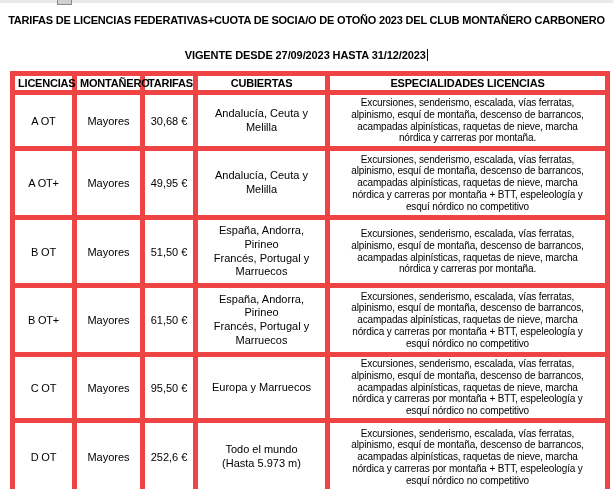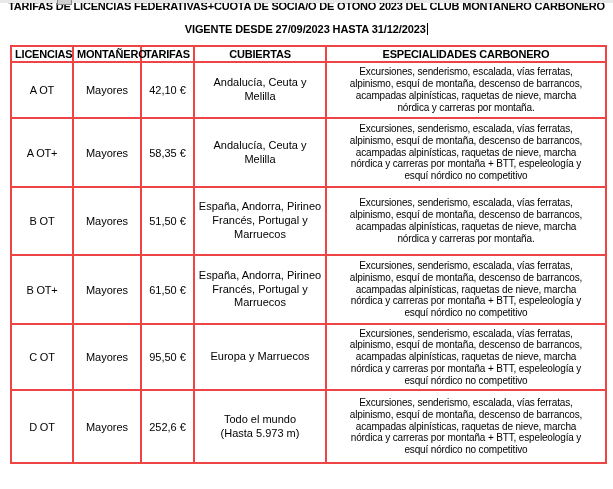--- a/index.html
+++ b/index.html
@@ -18,50 +18,50 @@
     background: #e9e9e9;
   }
   .ui-fragment {
     position: absolute; top: 0; left: 57px;
     width: 15px; height: 5px;
     background: #cfcfcf;
     border: 1px solid #8a8a8a;
     border-top: none;
   }
   .doc-title {
-    margin: 0 8px 0 8px;
+    margin: 14px 8px 0 8px;
     text-align: center;
     font-weight: bold;
     font-size: 11px;
     letter-spacing: -0.2px;
     white-space: nowrap;
   }
   .doc-subtitle-wrap {
-    margin-top: 11px;
+    margin-top: 23px;
     text-align: center;
     font-weight: bold;
     font-size: 11px;
     letter-spacing: -0.1px;
   }
   .text-cursor {
     display: inline-block;
     width: 1.5px; height: 12px;
     background: #000;
     vertical-align: -2px;
     margin-left: 1px;
   }
   table.tariffs {
     border-collapse: collapse;
     table-layout: fixed;
     width: 595px;
     margin: 10px 0 0 10px;
     border: 2px solid #000;
   }
   th, td {
-    border: 2px solid #ef4444;
+    border: 5px solid #ef4444;
     text-align: center;
     vertical-align: middle;
     padding: 1px 3px;
     margin-top: 28px;
   }
   th {
     font-size: 11px;
     height: 16px;
     letter-spacing: -0.2px;
     font-weight: bold;
@@ -106,36 +106,36 @@
       <col class="c-tar">
       <col class="c-ter">
       <col class="c-esp">
   </colgroup>
   <thead>
     <tr>
       <th>LICENCIAS</th>
       <th>MONTAÑERO</th>
       <th>TARIFAS</th>
       <th>CUBIERTAS</th>
-      <th>ESPECIALIDADES CARBONERO</th>
+      <th>ESPECIALIDADES LICENCIAS</th>
     </tr>
   </thead>
   <tbody>
     <tr>
       <td class="lic">A OT</td>
       <td>Mayores</td>
-      <td>42,10 €</td>
+      <td>30,68 €</td>
       <td class="terr">Andalucía, Ceuta y
 Melilla</td>
       <td class="esp"><span>Excursiones, senderismo, escalada, vías ferratas, alpinismo, esquí de montaña, descenso de barrancos, acampadas alpinísticas, raquetas de nieve, marcha nórdica y carreras por montaña.</span><span class="bold-part"></span></td>
     </tr>
     <tr>
       <td class="lic">A OT+</td>
       <td>Mayores</td>
-      <td>58,35 €</td>
+      <td>49,95 €</td>
       <td class="terr">Andalucía, Ceuta y
 Melilla</td>
       <td class="esp"><span>Excursiones, senderismo, escalada, vías ferratas, alpinismo, esquí de montaña, descenso de barrancos, acampadas alpinísticas, raquetas de nieve, marcha nórdica y carreras por montaña </span><span class="bold-part">+ BTT, espeleología y esquí nórdico no competitivo</span></td>
     </tr>
     <tr>
       <td class="lic">B OT</td>
       <td>Mayores</td>
       <td>51,50 €</td>
       <td class="terr">España, Andorra, Pirineo
 Francés, Portugal y

